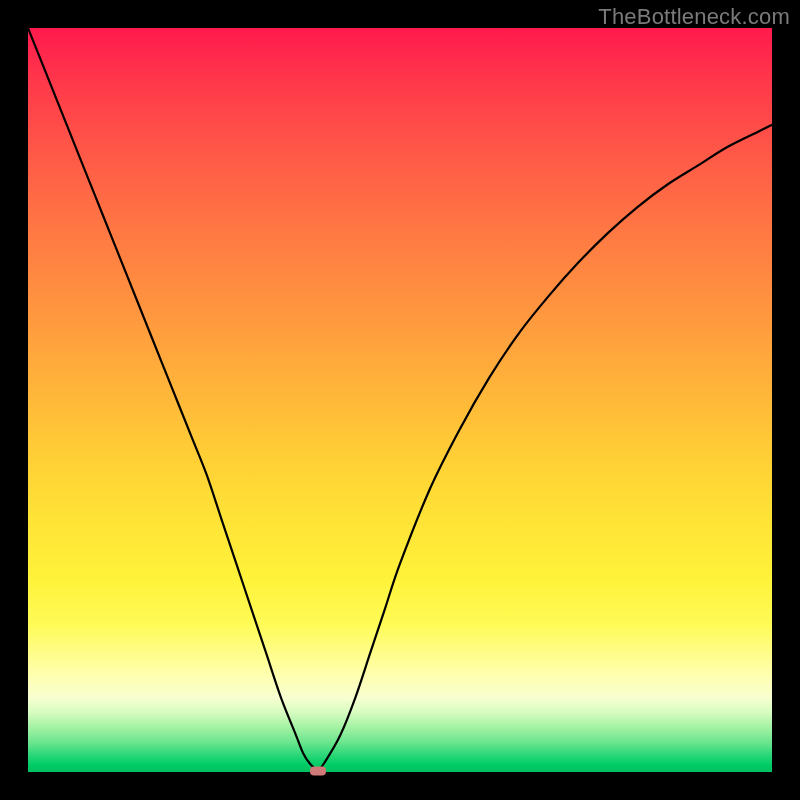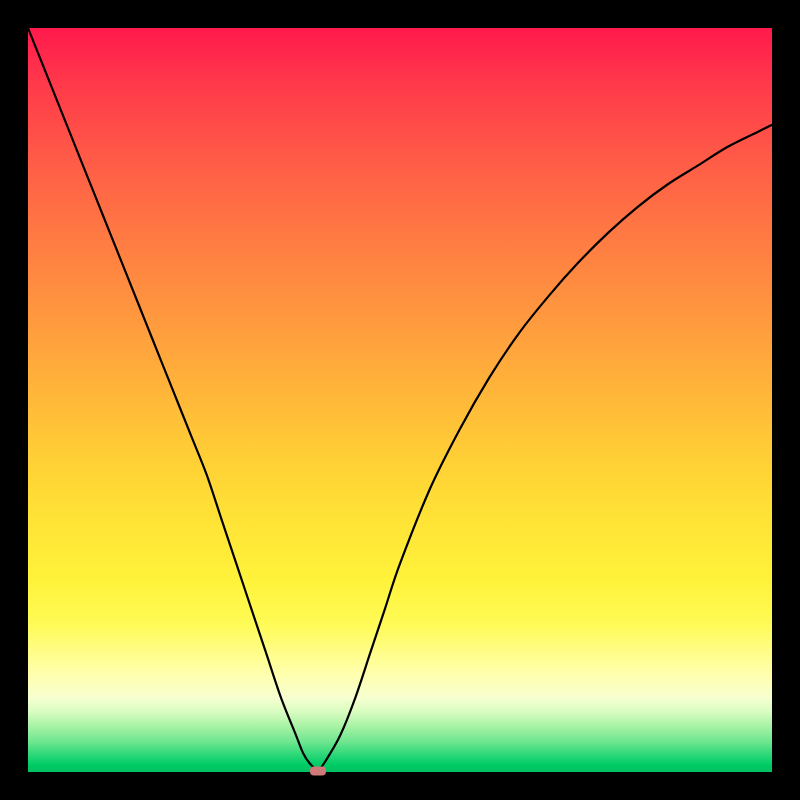--- a/index.html
+++ b/index.html
@@ -75,13 +75,14 @@
 </head>
 <body>
 
 <div class="frame">
   <div class="plot">
     <svg class="curve" viewBox="0 0 744 744" preserveAspectRatio="none">
       <path d="M 0.00 0.00 C 2.48 6.20, 9.92 24.80, 14.88 37.20 C 19.84 49.60, 24.80 62.00, 29.76 74.40 C 34.72 86.80, 39.68 99.20, 44.64 111.60 C 49.60 124.00, 54.56 136.40, 59.52 148.80 C 64.48 161.20, 69.44 173.60, 74.40 186.00 C 79.36 198.40, 84.32 210.80, 89.28 223.20 C 94.24 235.60, 99.20 248.00, 104.16 260.40 C 109.12 272.80, 114.08 285.20, 119.04 297.60 C 124.00 310.00, 128.96 322.40, 133.92 334.80 C 138.88 347.20, 143.84 359.60, 148.80 372.00 C 153.76 384.40, 158.72 396.80, 163.68 409.20 C 168.64 421.60, 173.60 432.76, 178.56 446.40 C 183.52 460.04, 188.48 476.16, 193.44 491.04 C 198.40 505.92, 203.36 520.80, 208.32 535.68 C 213.28 550.56, 218.24 565.44, 223.20 580.32 C 228.16 595.20, 233.12 610.08, 238.08 624.96 C 243.04 639.84, 248.00 655.96, 252.96 669.60 C 257.92 683.24, 264.12 697.50, 267.84 706.80 C 271.56 716.10, 272.80 720.44, 275.28 725.40 C 277.76 730.36, 280.24 733.83, 282.72 736.56 C 285.20 739.29, 287.68 742.39, 290.16 741.77 C 292.64 741.15, 293.88 738.67, 297.60 732.84 C 301.32 727.01, 307.52 717.34, 312.48 706.80 C 317.44 696.26, 322.40 683.24, 327.36 669.60 C 332.32 655.96, 337.28 639.84, 342.24 624.96 C 347.20 610.08, 352.16 595.20, 357.12 580.32 C 362.08 565.44, 364.56 555.52, 372.00 535.68 C 379.44 515.84, 391.84 483.60, 401.76 461.28 C 411.68 438.96, 421.60 420.36, 431.52 401.76 C 441.44 383.16, 451.36 365.80, 461.28 349.68 C 471.20 333.56, 481.12 318.68, 491.04 305.04 C 500.96 291.40, 510.88 279.62, 520.80 267.84 C 530.72 256.06, 540.64 244.90, 550.56 234.36 C 560.48 223.82, 570.40 213.90, 580.32 204.60 C 590.24 195.30, 600.16 186.62, 610.08 178.56 C 620.00 170.50, 629.92 163.06, 639.84 156.24 C 649.76 149.42, 659.68 143.84, 669.60 137.64 C 679.52 131.44, 689.44 124.62, 699.36 119.04 C 709.28 113.46, 721.68 107.88, 729.12 104.16 C 736.56 100.44, 741.52 97.96, 744.00 96.72" fill="none" stroke-width="2.2" stroke="#000000"></path>
     </svg>
     <div class="min-marker" style="left: 290.16px; top: 742.512px; background: rgb(207, 122, 120);"></div>
   </div>
+  <div class="watermark">TheBottleneck.com</div>
 </div>
 
 </body></html>

